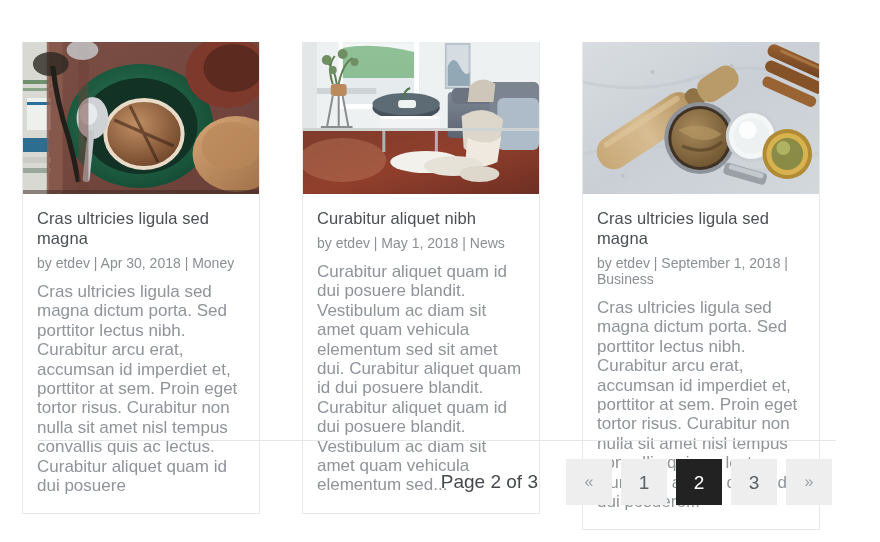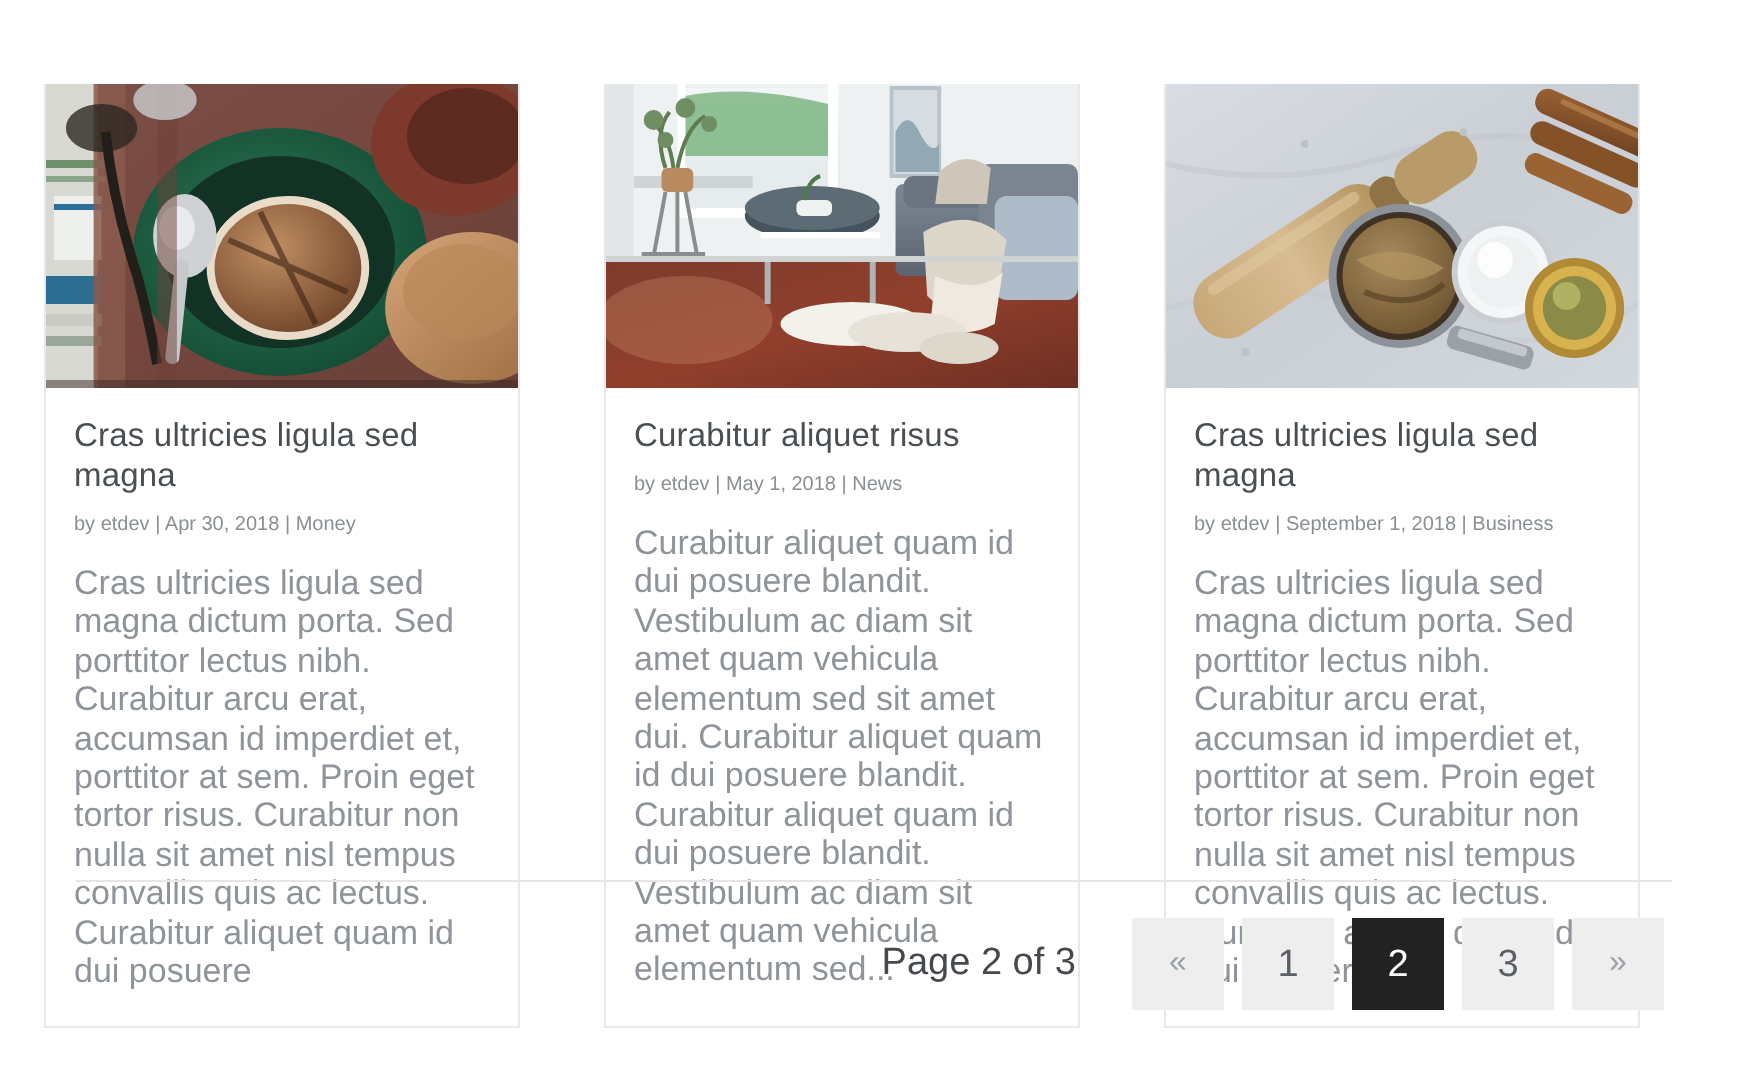--- a/index.html
+++ b/index.html
@@ -54,21 +54,21 @@
   }
   .card-title {
     font-size: 16.5px;
     line-height: 20px;
     color: #4a4f54;
     font-weight: 400;
     margin: 0 0 7px 0;
     letter-spacing: .1px;
   }
   .card-meta {
-    font-size: 10px;
+    font-size: 14px;
     line-height: 16px;
     color: #8a8f94;
     margin: 0 0 11px 0;
   }
   .card-excerpt {
     font-size: 17px;
     line-height: 19.4px;
     color: #8f949a;
     margin: 0;
   }
@@ -250,21 +250,21 @@
           <rect x="196" y="56" width="42" height="52" rx="6" fill="#aebbc8"></rect>
           <path d="M160 74 q24 -14 42 4 l-6 34 q-22 6 -34 -6 z" fill="#ddd6ca"></path>
           <path d="M166 96 q22 10 34 -2 l-4 26 q-20 10 -32 -4 z" fill="#efe9df"></path>
           <ellipse cx="124" cy="120" rx="36" ry="11" fill="#f3f1ec"></ellipse>
           <ellipse cx="152" cy="124" rx="30" ry="10" fill="#e7e2d8"></ellipse>
           <ellipse cx="178" cy="132" rx="20" ry="8" fill="#ded7cb"></ellipse>
           <rect x="0" y="86" width="238" height="3" fill="#cfd3d2"></rect>
         </svg>
       </a>
       <div class="card-body">
-        <h2 class="card-title">Curabitur aliquet risus</h2>
+        <h2 class="card-title">Curabitur aliquet nibh</h2>
         <p class="card-meta">by etdev | May 1, 2018 | News</p>
         <p class="card-excerpt">Curabitur aliquet quam id dui posuere blandit. Vestibulum ac diam sit amet quam vehicula elementum sed sit amet dui. Curabitur aliquet quam id dui posuere blandit. Curabitur aliquet quam id dui posuere blandit. Vestibulum ac diam sit amet quam vehicula elementum sed...</p>
       </div>
     </article>
 
     <article class="card">
       <a class="card-thumb">
         <svg viewBox="0 0 238 152" preserveAspectRatio="none">
           <defs>
             <linearGradient id="marble" x1="0" y1="0" x2="1" y2="1">

